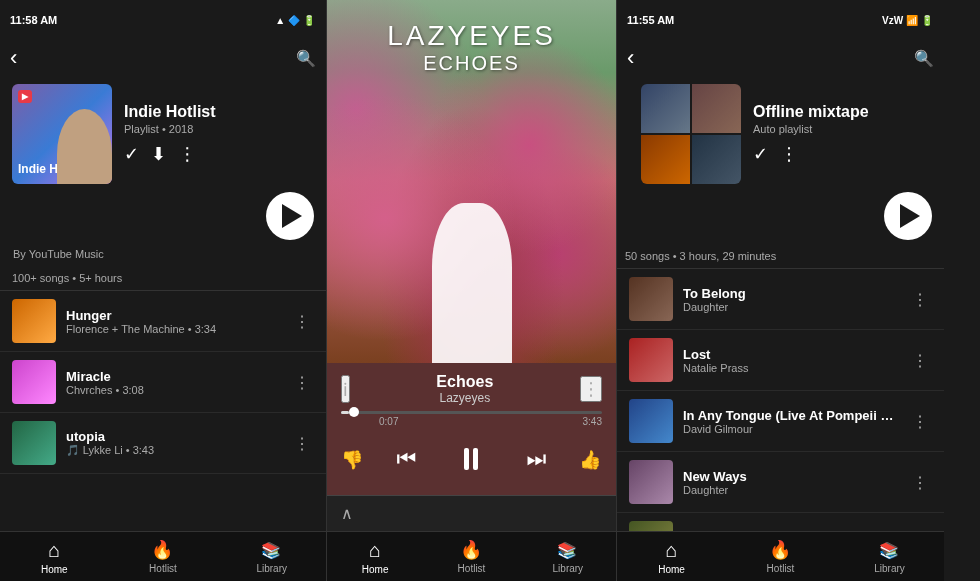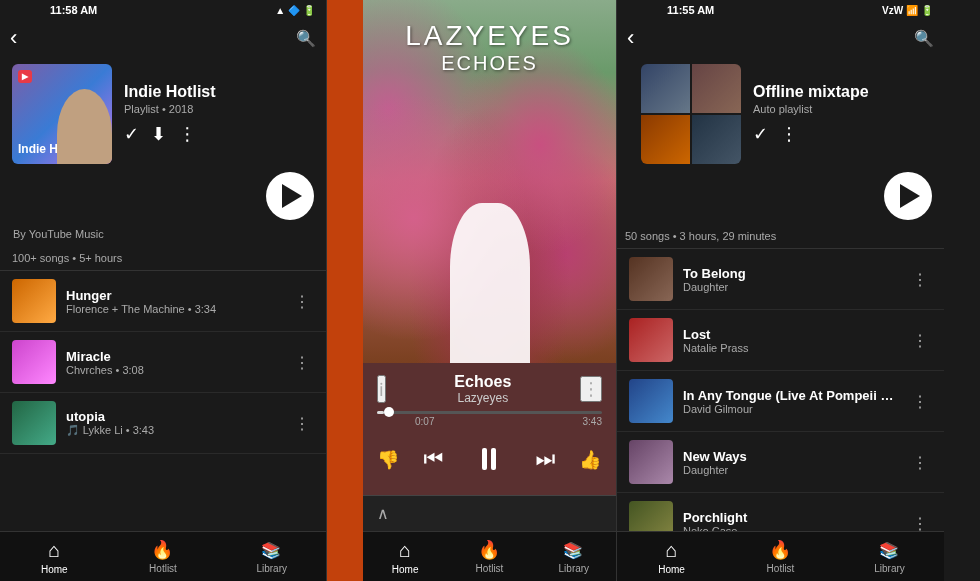--- a/index.html
+++ b/index.html
@@ -20,37 +20,35 @@
     }
     .panel-left {
       width: 327px;
       background: #1a1a1a;
       border-right: 1px solid #333;
     }
     .panel-center {
       width: 290px;
       background: #c2410c;
       border-right: 1px solid #333;
-      padding-left: 36px;
     }
     .panel-right {
       width: 327px;
       background: #1a1a1a;
     }
 
     
     .status-bar {
       display: flex;
       justify-content: space-between;
       align-items: center;
-      padding: 0 10px;
+      padding: 20px 10px;
       font-size: 11px;
       font-weight: 600;
       height: 20px;
-      margin-left: 40px;
     }
     .status-icons { display: flex; gap: 3px; align-items: center; font-size: 10px; }
 
     
     .nav-bar {
       display: flex;
       align-items: center;
       padding: 4px 10px;
       height: 36px;
     }

